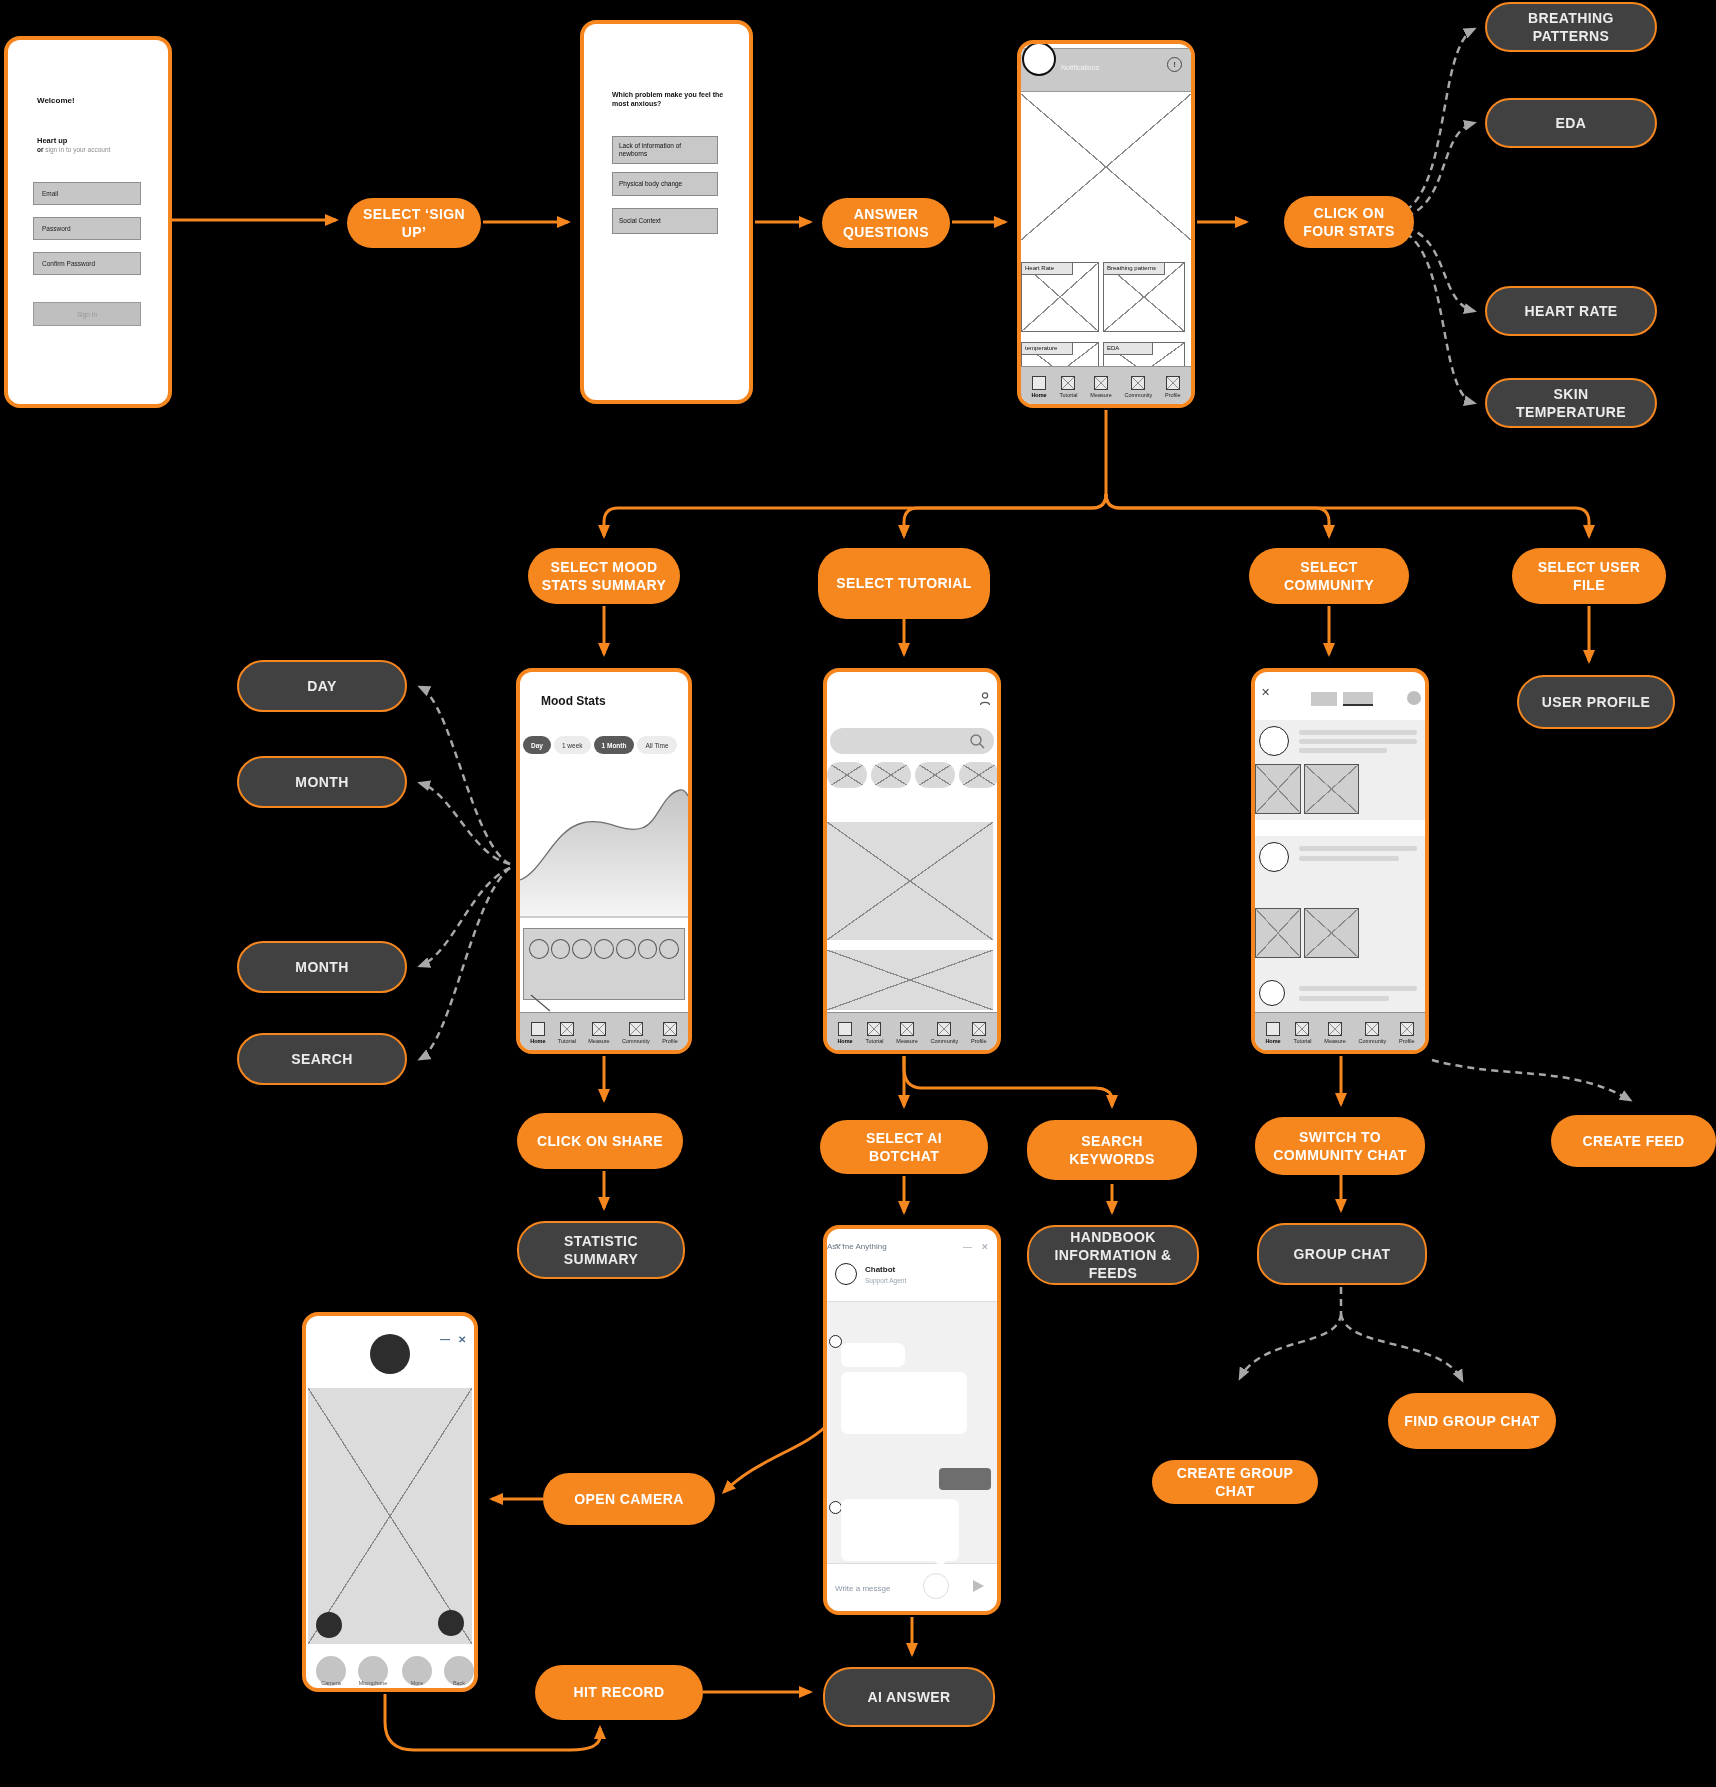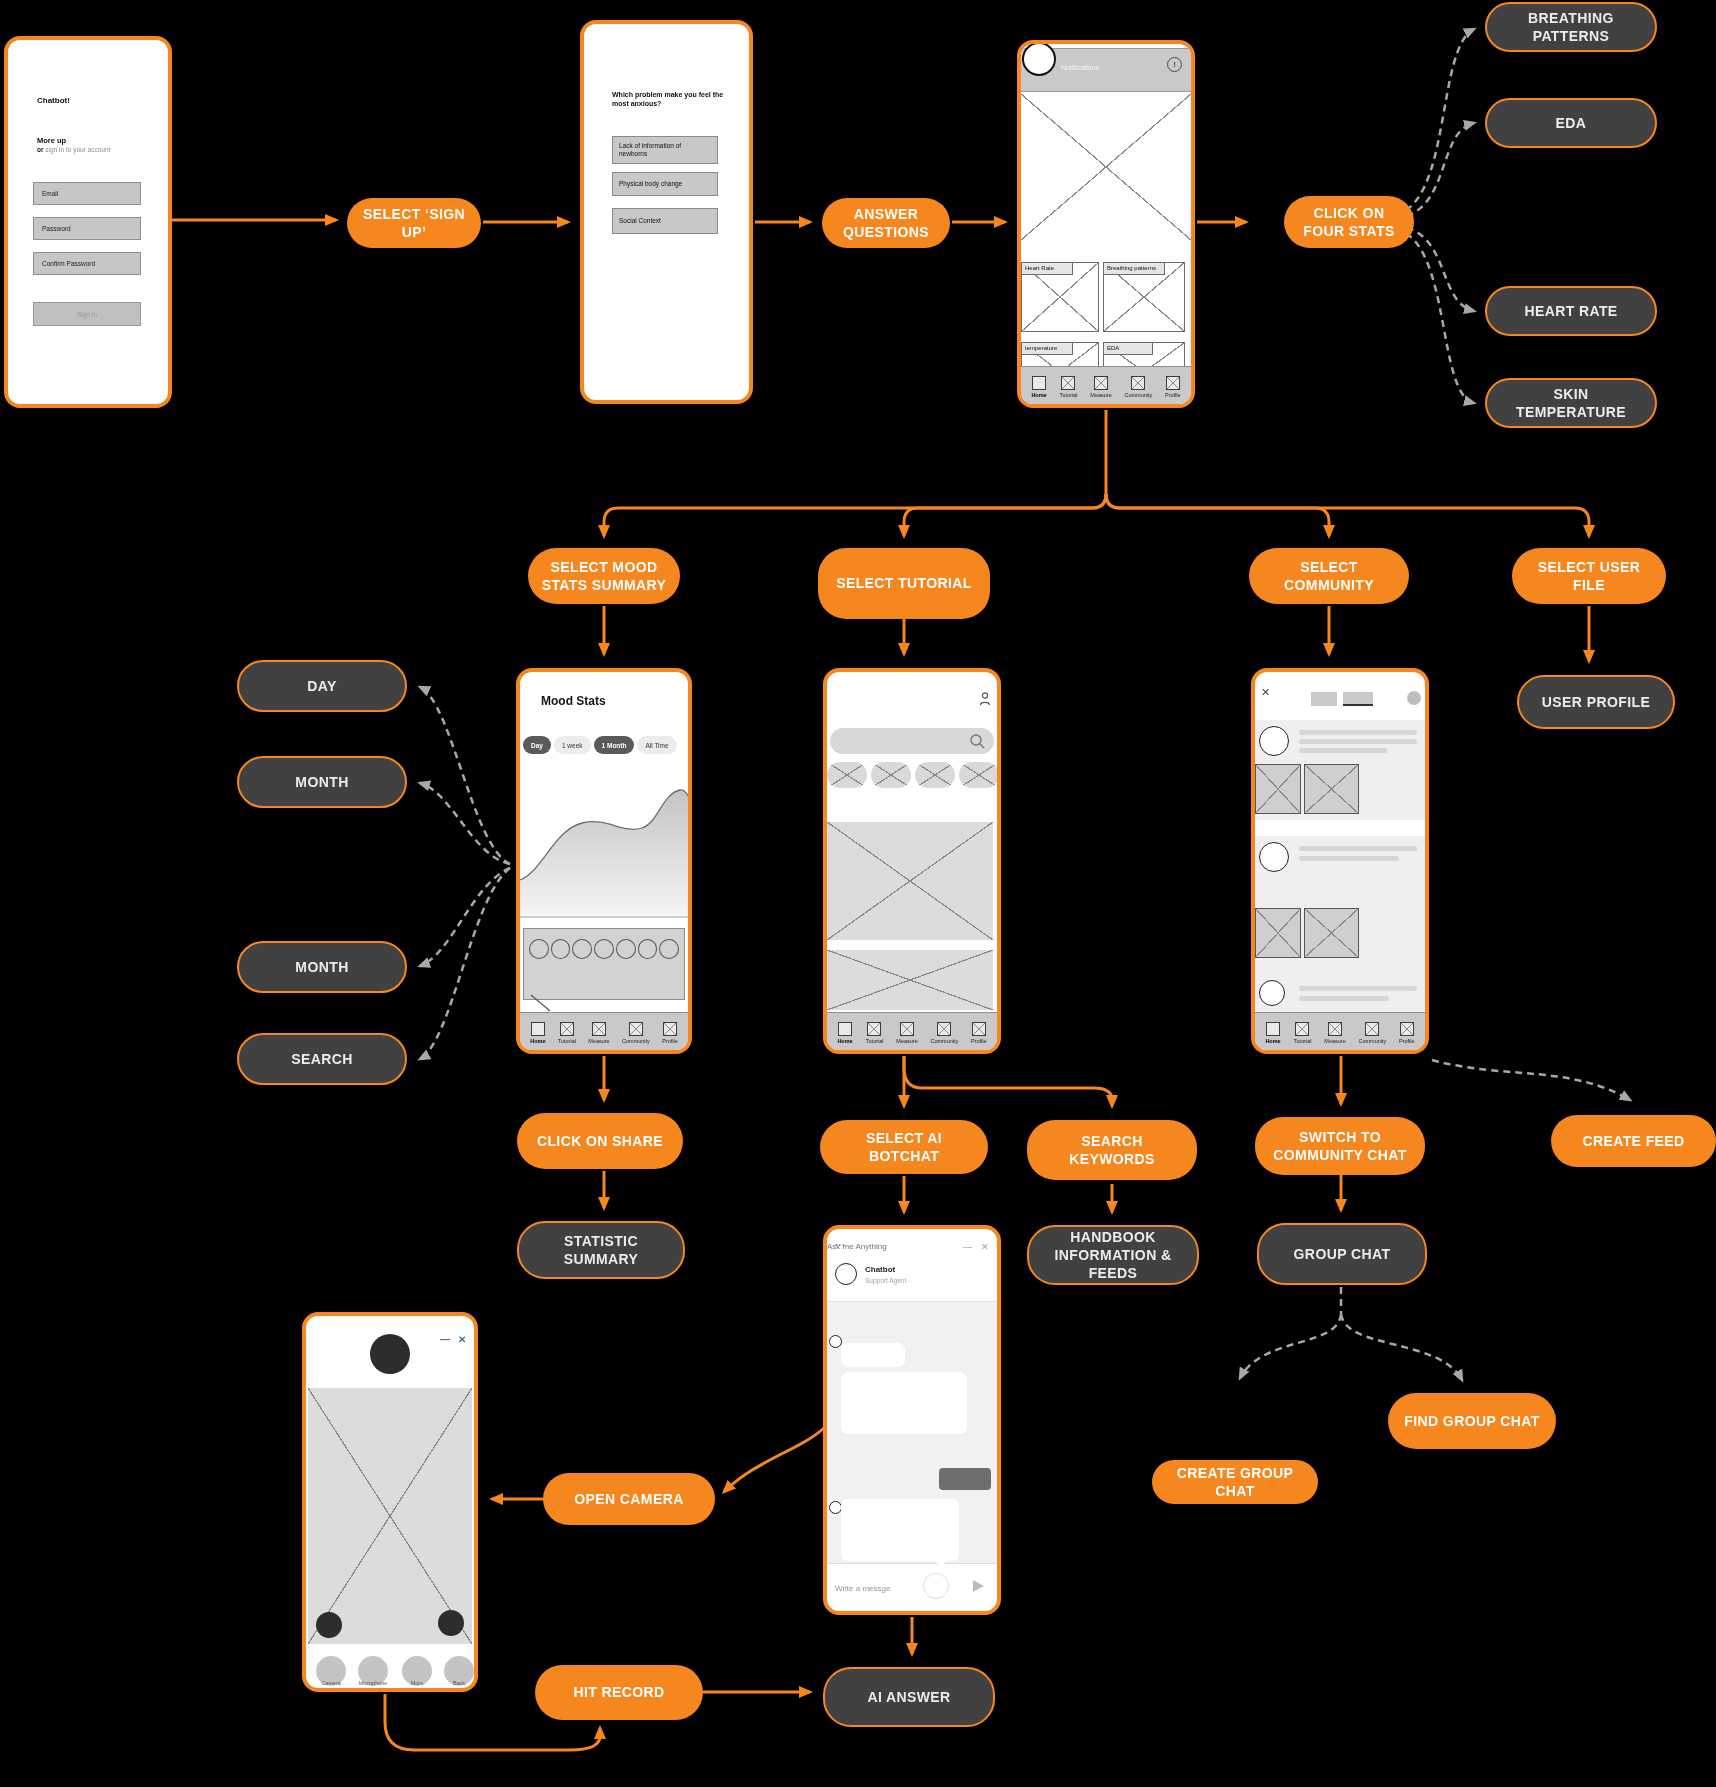--- a/index.html
+++ b/index.html
@@ -179,22 +179,22 @@
   <div class="node darkp" style="left:1257px;top:1223px;width:170px;height:62px">GROUP CHAT</div>
   <div class="node orange" style="left:1152px;top:1460px;width:166px;height:44px">CREATE GROUP
 CHAT</div>
   <div class="node orange" style="left:1388px;top:1393px;width:168px;height:56px">FIND GROUP CHAT</div>
   <div class="node orange" style="left:1551px;top:1115px;width:165px;height:52px">CREATE FEED</div>
   <div class="node orange" style="left:543px;top:1473px;width:172px;height:52px">OPEN CAMERA</div>
   <div class="node orange" style="left:535px;top:1665px;width:168px;height:55px">HIT RECORD</div>
   <div class="node darkp" style="left:823px;top:1667px;width:172px;height:60px">AI  ANSWER</div>
 
   <div class="phone" style="left:4px;top:36px;width:168px;height:372px">
-    <div class="abs h-welcome" style="left:29px;top:56px">Chatbot!</div>
-    <div class="abs h-sub" style="left:29px;top:96px">More up</div>
+    <div class="abs h-welcome" style="left:29px;top:56px">Welcome!</div>
+    <div class="abs h-sub" style="left:29px;top:96px">Heart up</div>
     <div class="abs h-gray" style="left:29px;top:106px"><span class="b">or</span> <span>sign in to your account</span></div>
     <div class="abs field" style="left:25px;top:142px;width:108px;height:23px">Email</div>
     <div class="abs field" style="left:25px;top:177px;width:108px;height:23px">Password</div>
     <div class="abs field" style="left:25px;top:212px;width:108px;height:23px">Confirm Password</div>
     <div class="abs btn-gray" style="left:25px;top:262px;width:108px;height:24px">Sign In</div>
   </div>
 
   <div class="phone" style="left:580px;top:20px;width:173px;height:384px">
     <div class="abs qtext" style="left:28px;top:66px;width:120px">Which problem make you feel the
 most anxious?</div>

